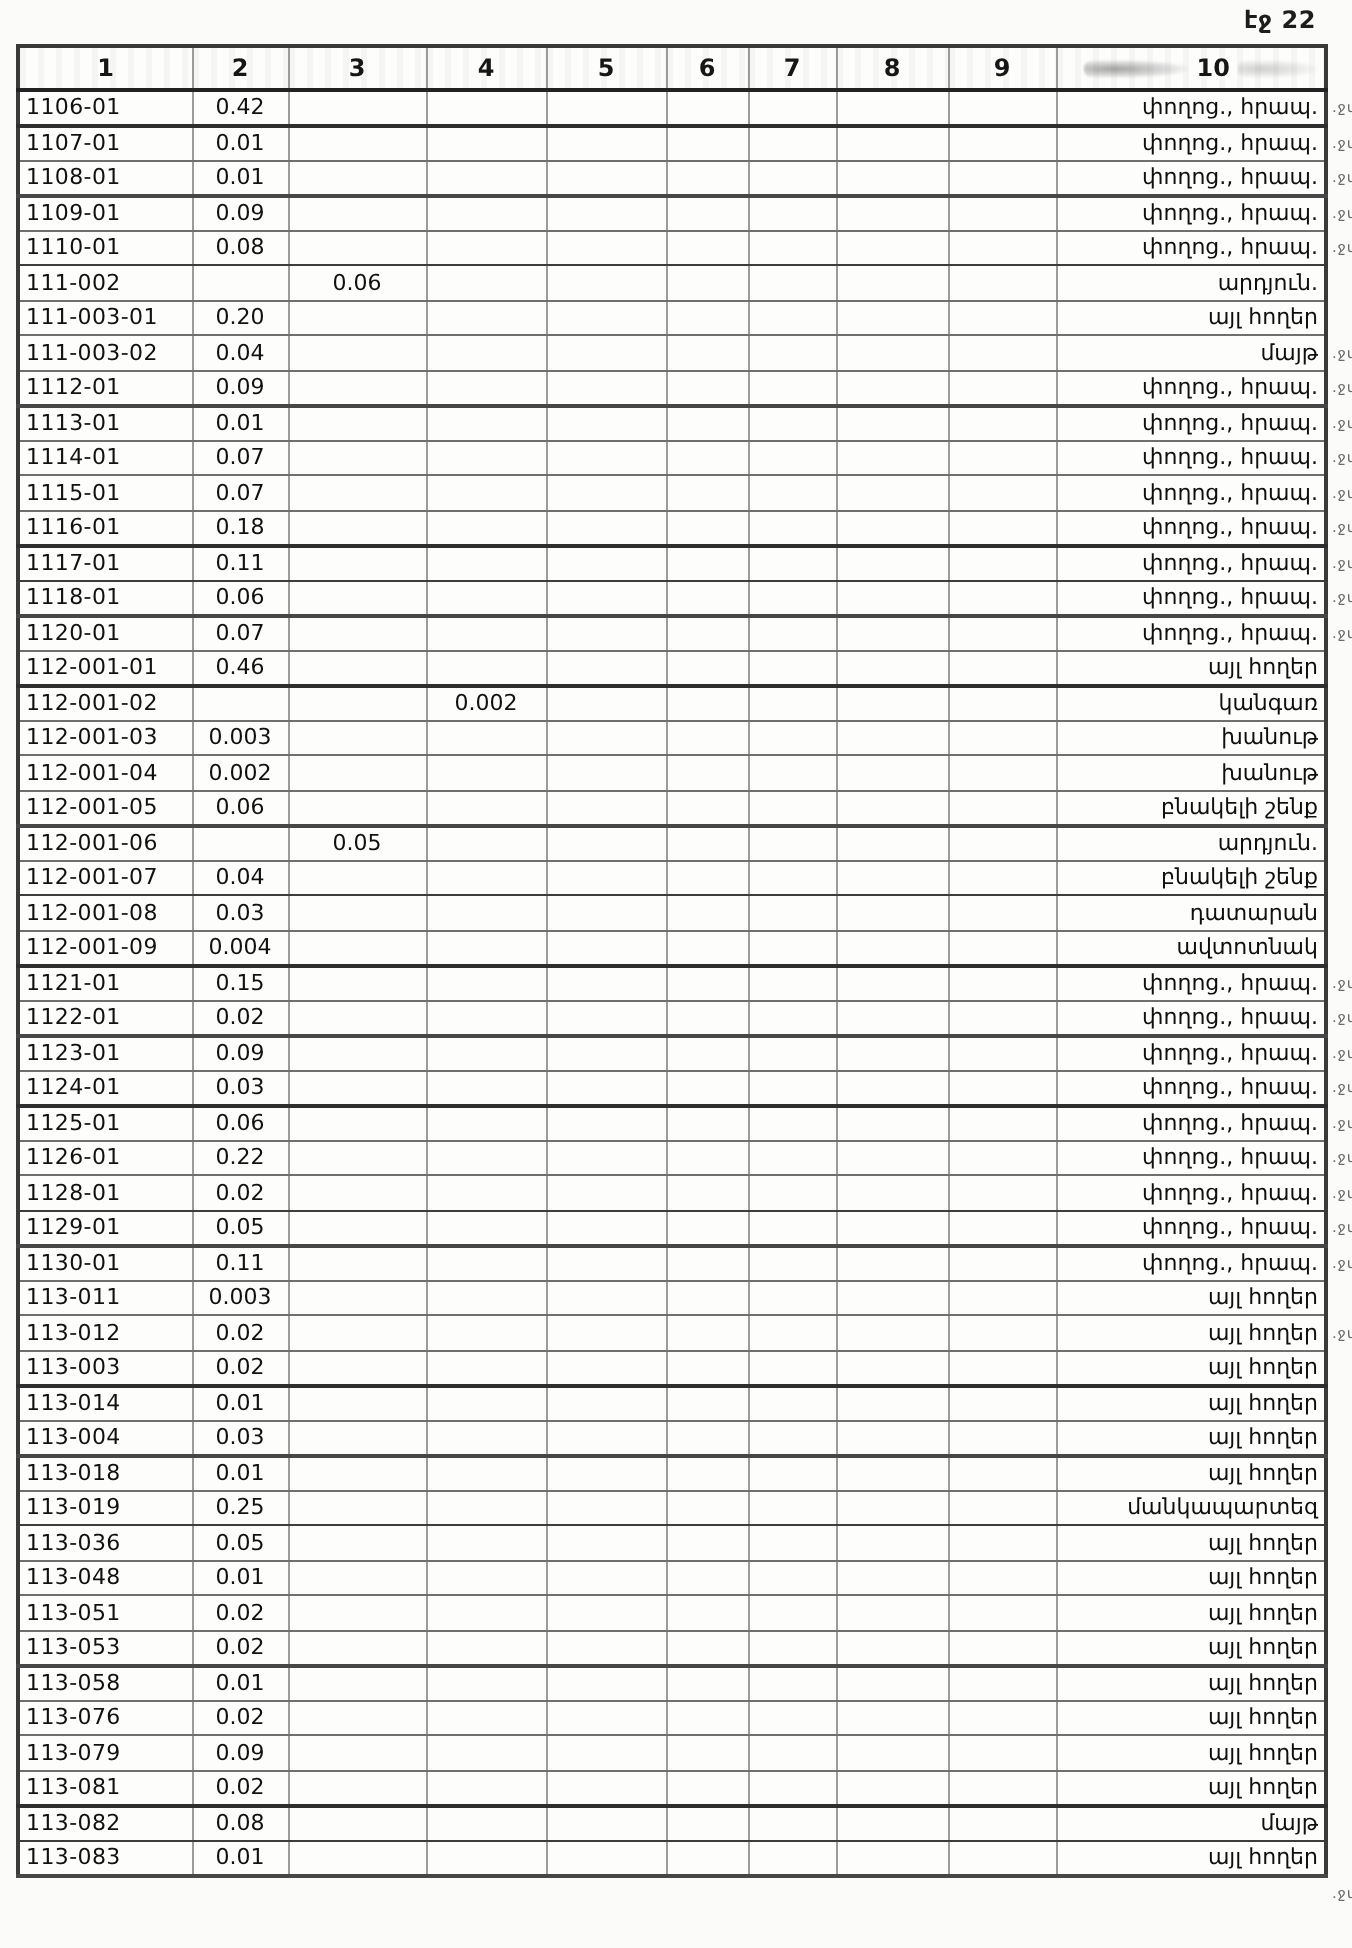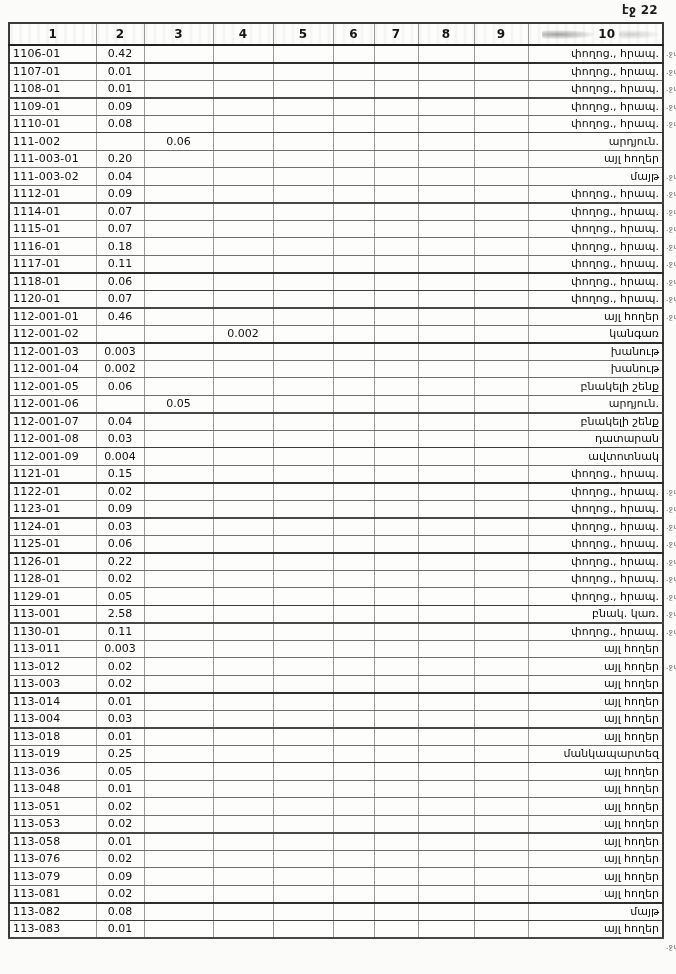--- a/index.html
+++ b/index.html
@@ -212,20 +212,32 @@
         <td class="c-num"></td>
         <td class="c-num"></td>
         <td></td>
         <td></td>
         <td></td>
         <td></td>
         <td></td>
         <td class="c-use">փողոց., հրապ.</td>
       </tr>
         <tr>
+        <td class="c-code">1113-01</td>
+        <td class="c-num">0.01</td>
+        <td class="c-num"></td>
+        <td class="c-num"></td>
+        <td></td>
+        <td></td>
+        <td></td>
+        <td></td>
+        <td></td>
+        <td class="c-use">փողոց., հրապ.</td>
+      </tr>
+        <tr>
         <td class="c-code">1114-01</td>
         <td class="c-num">0.07</td>
         <td class="c-num"></td>
         <td class="c-num"></td>
         <td></td>
         <td></td>
         <td></td>
         <td></td>
         <td></td>
         <td class="c-use">փողոց., հրապ.</td>
@@ -486,32 +498,20 @@
         <td class="c-code">1129-01</td>
         <td class="c-num">0.05</td>
         <td class="c-num"></td>
         <td class="c-num"></td>
         <td></td>
         <td></td>
         <td></td>
         <td></td>
         <td></td>
         <td class="c-use">փողոց., հրապ.</td>
-      </tr>
-        <tr>
-        <td class="c-code">113-001</td>
-        <td class="c-num">2.58</td>
-        <td class="c-num"></td>
-        <td class="c-num"></td>
-        <td></td>
-        <td></td>
-        <td></td>
-        <td></td>
-        <td></td>
-        <td class="c-use">բնակ. կառ.</td>
       </tr>
         <tr>
         <td class="c-code">1130-01</td>
         <td class="c-num">0.11</td>
         <td class="c-num"></td>
         <td class="c-num"></td>
         <td></td>
         <td></td>
         <td></td>
         <td></td>

